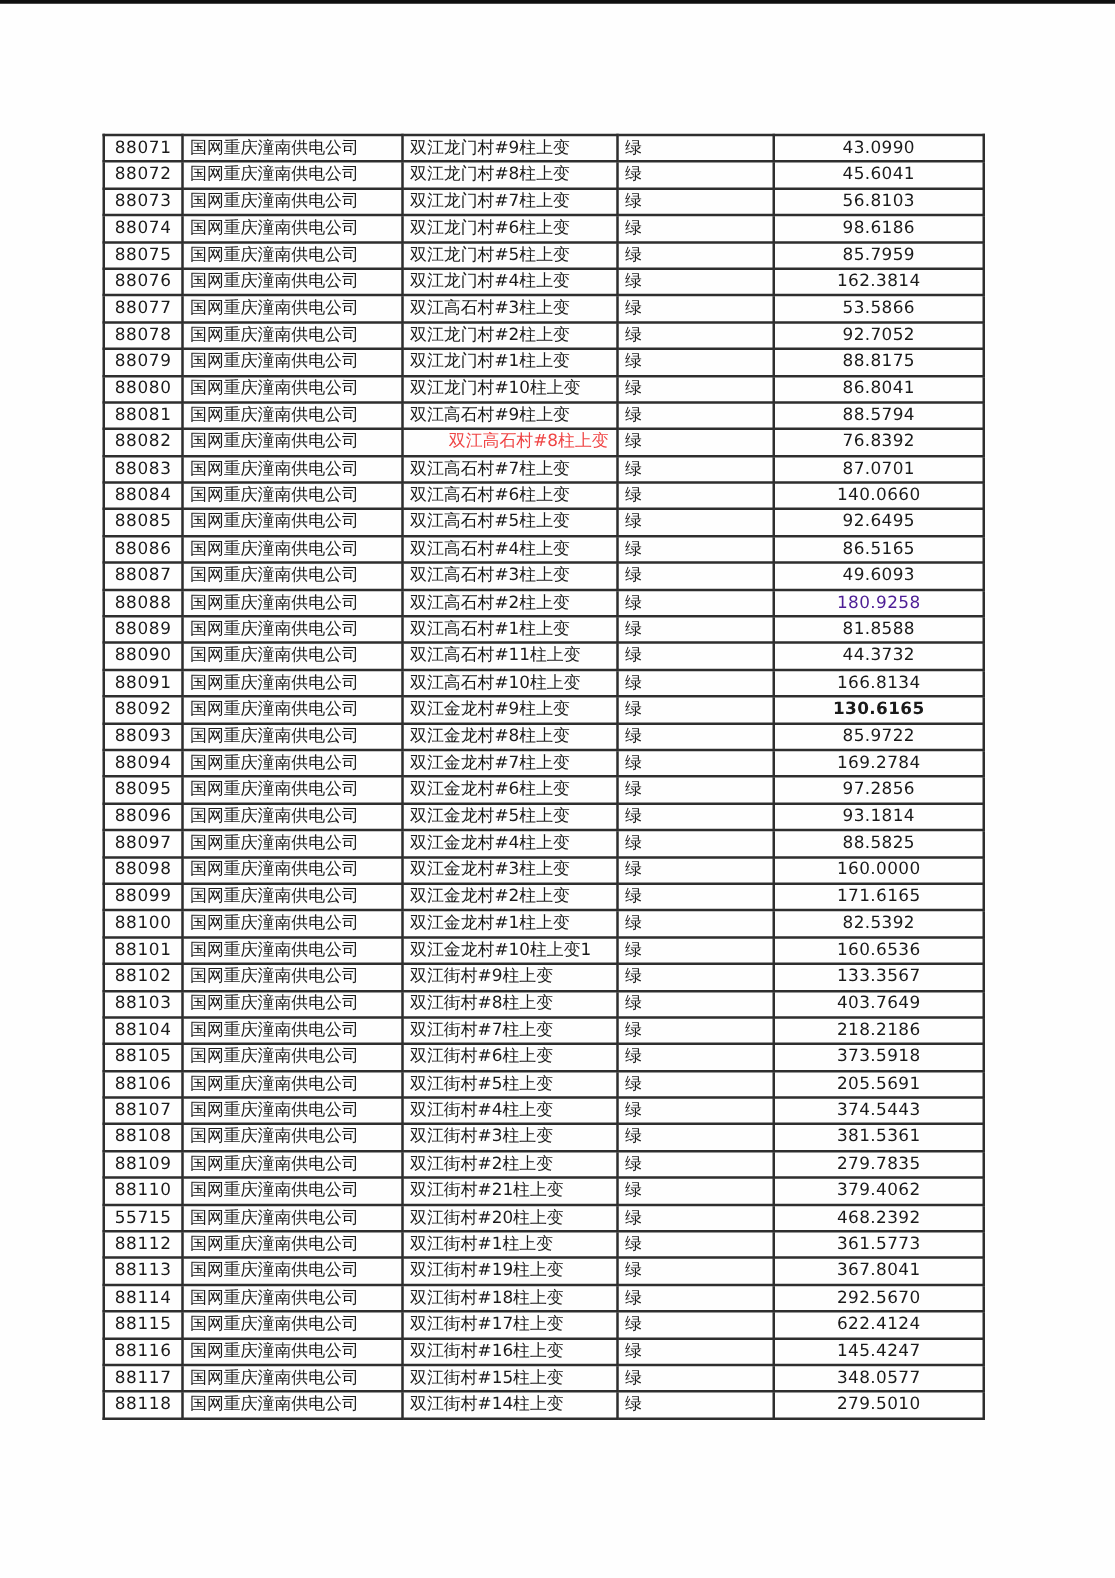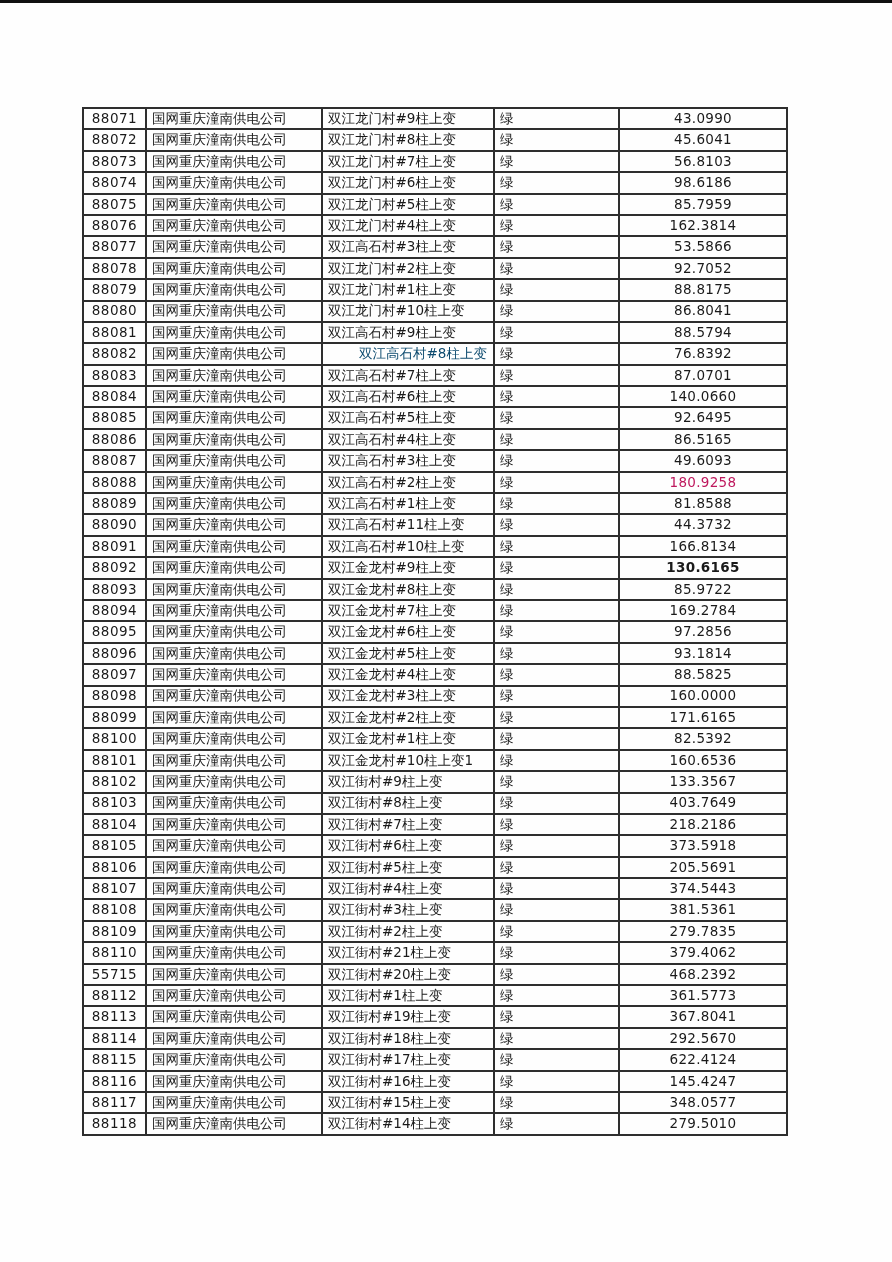--- a/index.html
+++ b/index.html
@@ -137,21 +137,21 @@
         <tr>
           <td class="col-id" style="border-color: rgb(46, 46, 46); color: rgb(26, 26, 26);">88081</td>
           <td class="col-company" style="border-color: rgb(46, 46, 46); color: rgb(26, 26, 26);">国网重庆潼南供电公司</td>
           <td class="col-name" style="border-color: rgb(46, 46, 46); color: rgb(26, 26, 26);">双江高石村#9柱上变</td>
           <td class="col-status" style="border-color: rgb(46, 46, 46); color: rgb(26, 26, 26);">绿</td>
           <td class="col-value" style="border-color: rgb(46, 46, 46); color: rgb(26, 26, 26);">88.5794</td>
         </tr>
         <tr>
           <td class="col-id" style="border-color: rgb(46, 46, 46); color: rgb(26, 26, 26);">88082</td>
           <td class="col-company" style="border-color: rgb(46, 46, 46); color: rgb(26, 26, 26);">国网重庆潼南供电公司</td>
-          <td class="col-name" style="border-color: rgb(46, 46, 46); color: #0c4a6e; padding-left: 36px;">双江高石村#8柱上变</td>
+          <td class="col-name" style="border-color: rgb(46, 46, 46); color: #ef4444; padding-left: 36px;">双江高石村#8柱上变</td>
           <td class="col-status" style="border-color: rgb(46, 46, 46); color: rgb(26, 26, 26);">绿</td>
           <td class="col-value" style="border-color: rgb(46, 46, 46); color: rgb(26, 26, 26);">76.8392</td>
         </tr>
         <tr>
           <td class="col-id" style="border-color: rgb(46, 46, 46); color: rgb(26, 26, 26);">88083</td>
           <td class="col-company" style="border-color: rgb(46, 46, 46); color: rgb(26, 26, 26);">国网重庆潼南供电公司</td>
           <td class="col-name" style="border-color: rgb(46, 46, 46); color: rgb(26, 26, 26);">双江高石村#7柱上变</td>
           <td class="col-status" style="border-color: rgb(46, 46, 46); color: rgb(26, 26, 26);">绿</td>
           <td class="col-value" style="border-color: rgb(46, 46, 46); color: rgb(26, 26, 26);">87.0701</td>
         </tr>
@@ -181,21 +181,21 @@
           <td class="col-company" style="border-color: rgb(46, 46, 46); color: rgb(26, 26, 26);">国网重庆潼南供电公司</td>
           <td class="col-name" style="border-color: rgb(46, 46, 46); color: rgb(26, 26, 26);">双江高石村#3柱上变</td>
           <td class="col-status" style="border-color: rgb(46, 46, 46); color: rgb(26, 26, 26);">绿</td>
           <td class="col-value" style="border-color: rgb(46, 46, 46); color: rgb(26, 26, 26);">49.6093</td>
         </tr>
         <tr>
           <td class="col-id" style="border-color: rgb(46, 46, 46); color: rgb(26, 26, 26);">88088</td>
           <td class="col-company" style="border-color: rgb(46, 46, 46); color: rgb(26, 26, 26);">国网重庆潼南供电公司</td>
           <td class="col-name" style="border-color: rgb(46, 46, 46); color: rgb(26, 26, 26);">双江高石村#2柱上变</td>
           <td class="col-status" style="border-color: rgb(46, 46, 46); color: rgb(26, 26, 26);">绿</td>
-          <td class="col-value" style="border-color: rgb(46, 46, 46); color: #be185d;">180.9258</td>
+          <td class="col-value" style="border-color: rgb(46, 46, 46); color: #4c1d95;">180.9258</td>
         </tr>
         <tr>
           <td class="col-id" style="border-color: rgb(46, 46, 46); color: rgb(26, 26, 26);">88089</td>
           <td class="col-company" style="border-color: rgb(46, 46, 46); color: rgb(26, 26, 26);">国网重庆潼南供电公司</td>
           <td class="col-name" style="border-color: rgb(46, 46, 46); color: rgb(26, 26, 26);">双江高石村#1柱上变</td>
           <td class="col-status" style="border-color: rgb(46, 46, 46); color: rgb(26, 26, 26);">绿</td>
           <td class="col-value" style="border-color: rgb(46, 46, 46); color: rgb(26, 26, 26);">81.8588</td>
         </tr>
         <tr>
           <td class="col-id" style="border-color: rgb(46, 46, 46); color: rgb(26, 26, 26);">88090</td>

